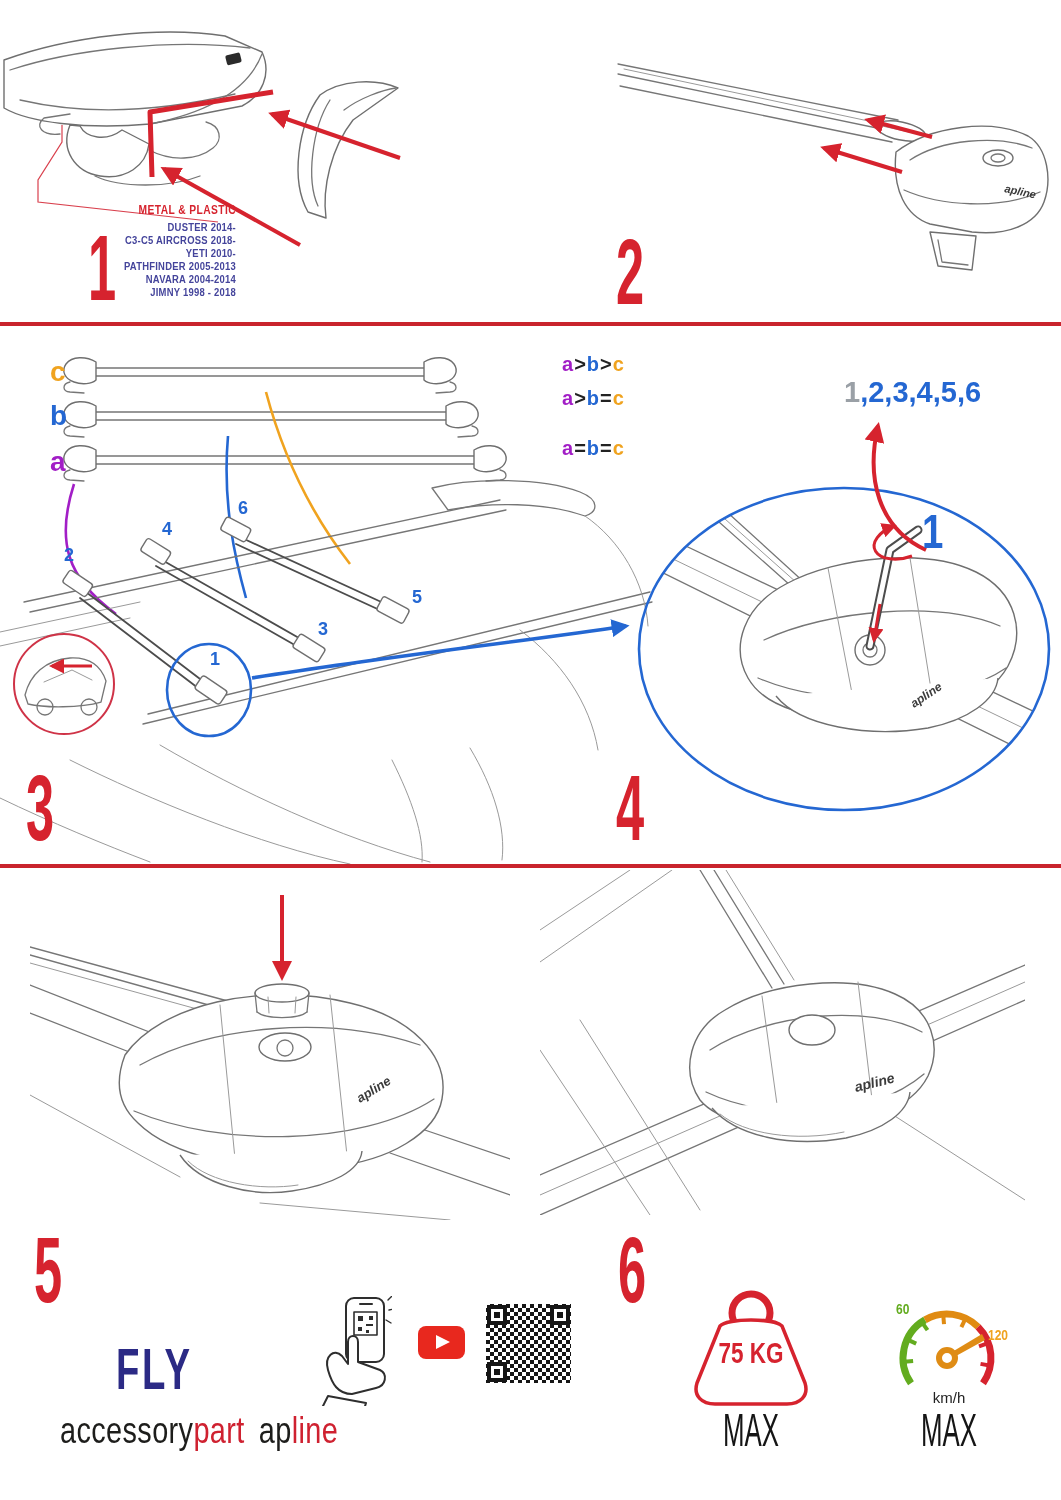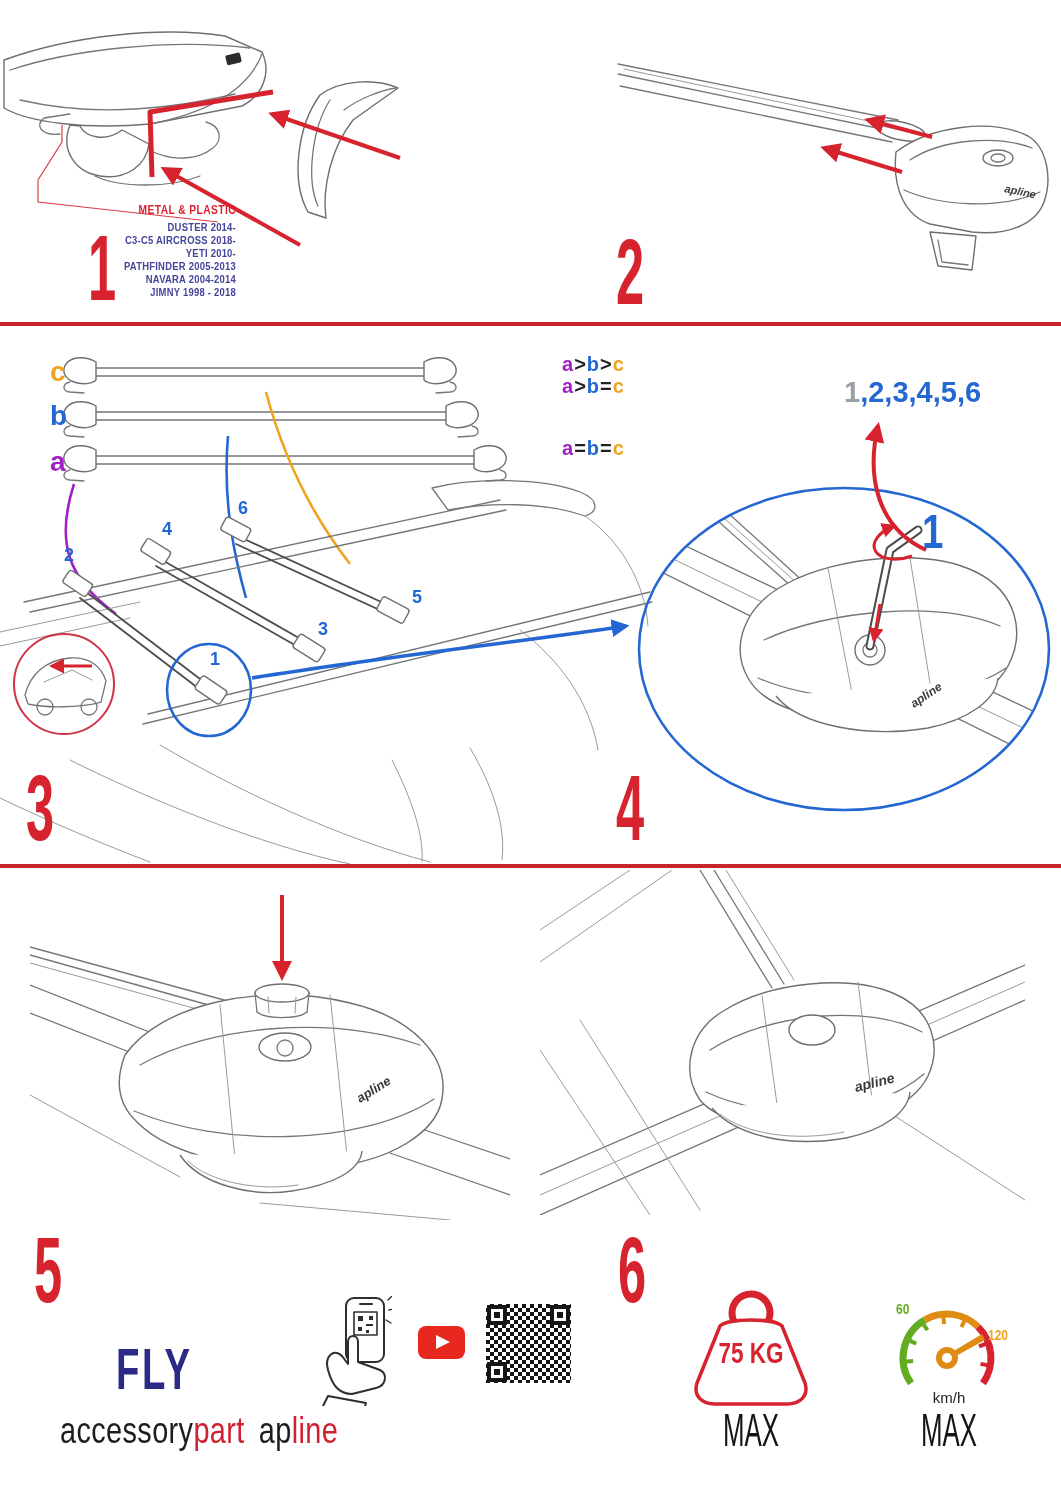--- a/index.html
+++ b/index.html
@@ -214,21 +214,21 @@
 
     <ellipse cx="209" cy="360" rx="42" ry="46" class="bluestroke"></ellipse>
     <path d="M252,348 C390,326 520,312 626,296" stroke="#2467d2" stroke-width="3.6" fill="none" marker-end="url(#ab)"></path>
   </svg>
   <span class="barlab" style="left:50px;top:358px;color:var(--orange)">c</span>
   <span class="barlab" style="left:50px;top:402px;color:var(--blue)">b</span>
   <span class="barlab" style="left:50px;top:448px;color:var(--purple)">a</span>
   <div class="eq" style="left:562px;top:354px">
     <span class="la">a</span><span class="op">&gt;</span><span class="lb">b</span><span class="op">&gt;</span><span class="lc">c</span>
   </div>
-  <div class="eq" style="left:562px;top:376px">
+  <div class="eq" style="left:562px;top:388px">
     <span class="la">a</span><span class="op">&gt;</span><span class="lb">b</span><span class="op">=</span><span class="lc">c</span>
   </div>
   <div class="eq" style="left:562px;top:438px">
     <span class="la">a</span><span class="op">=</span><span class="lb">b</span><span class="op">=</span><span class="lc">c</span>
   </div>
   <span class="roofnum" style="left:64px;top:546px">2</span>
   <span class="roofnum" style="left:162px;top:520px">4</span>
   <span class="roofnum" style="left:238px;top:499px">6</span>
   <span class="roofnum" style="left:210px;top:650px">1</span>
   <span class="roofnum" style="left:318px;top:620px">3</span>

